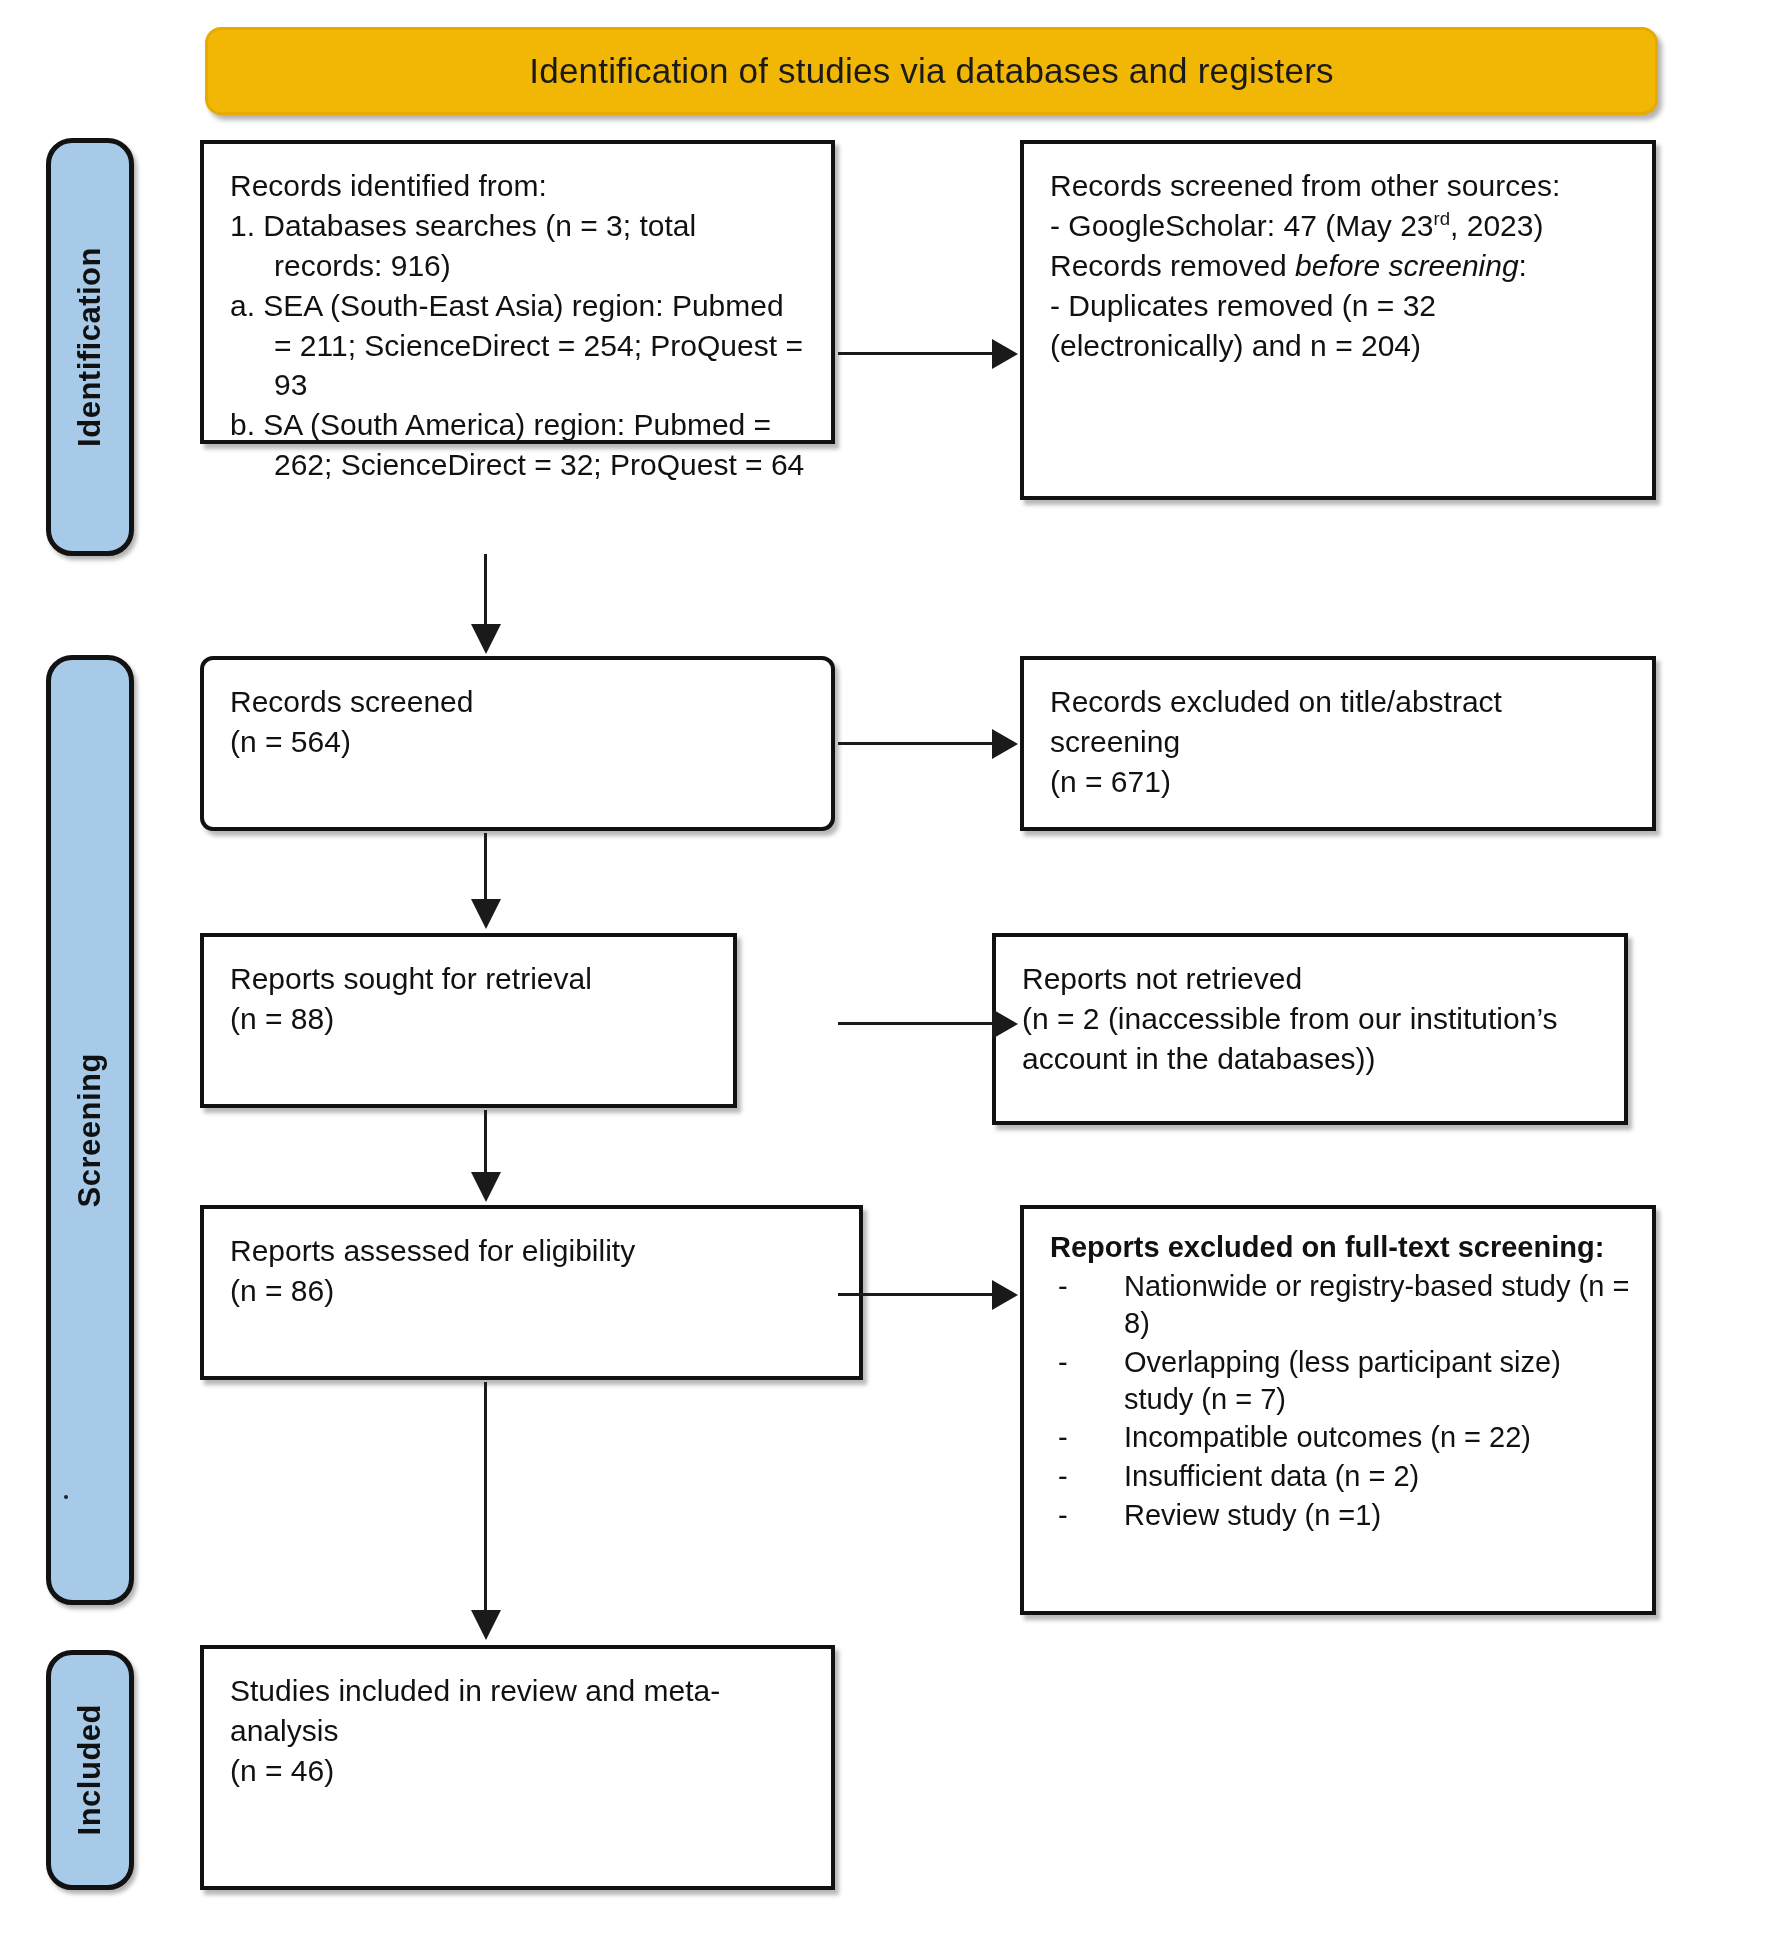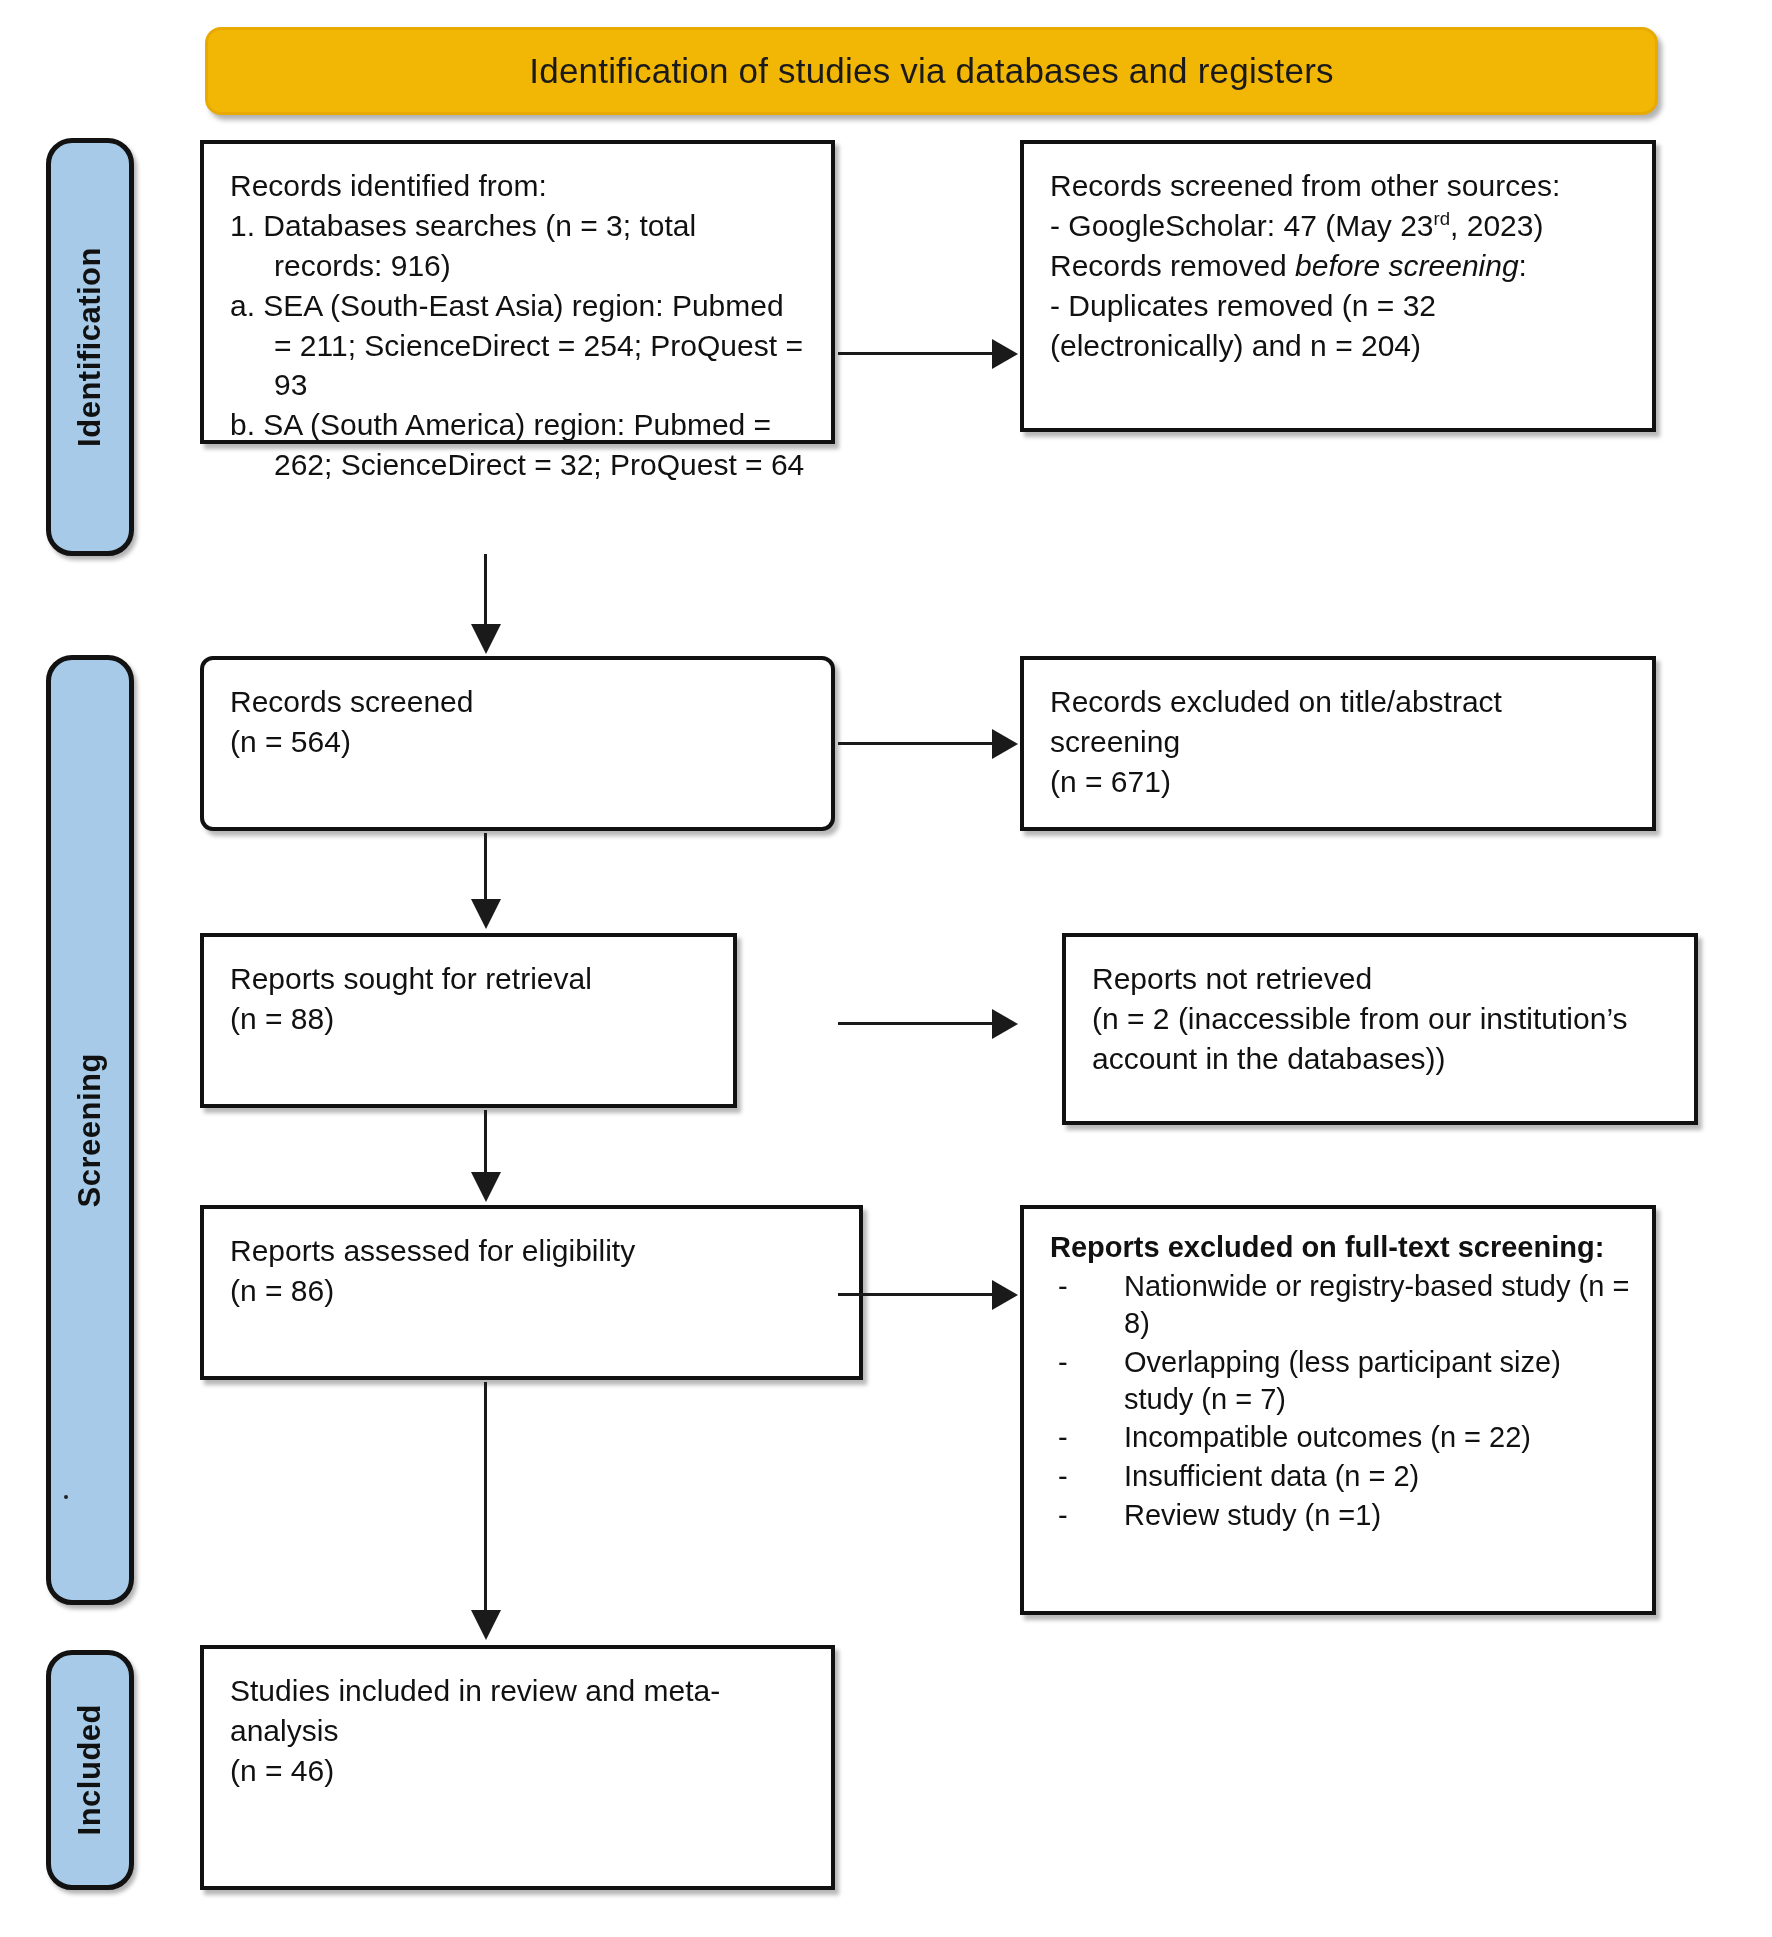--- a/index.html
+++ b/index.html
@@ -96,23 +96,23 @@
   sup { font-size: 0.62em; vertical-align: super; line-height: 0; }
 
   
   #box-identified  { left: 200px;  top: 140px;  width: 635px;  height: 304px; }
   #box-screened    { left: 200px;  top: 656px;  width: 635px;  height: 175px; border-radius: 13px; }
   #box-sought      { left: 200px;  top: 933px;  width: 537px;  height: 175px; }
   #box-assessed    { left: 200px;  top: 1205px; width: 663px;  height: 175px; }
   #box-included    { left: 200px;  top: 1645px; width: 635px;  height: 245px; }
 
   
-  #box-other-src   { left: 1020px; top: 140px;  width: 636px;  height: 292px; }
+  #box-other-src   { left: 1020px; top: 140px;  width: 636px;  height: 360px; }
   #box-excluded-ta { left: 1020px; top: 656px;  width: 636px;  height: 175px; }
-  #box-not-retr    { left: 1062px; top: 933px;  width: 636px;  height: 192px; }
+  #box-not-retr    { left: 992px; top: 933px;  width: 636px;  height: 192px; }
   #box-excluded-ft { left: 1020px; top: 1205px; width: 636px;  height: 410px; }
 
   #box-excluded-ft { padding-top: 20px; }
   #box-excluded-ft p { font-size: 29px; line-height: 1.28; font-weight: bold; }
 
   .excl-list {
     margin: 2px 0 0 0;
     padding: 0;
     list-style: none;
   }

